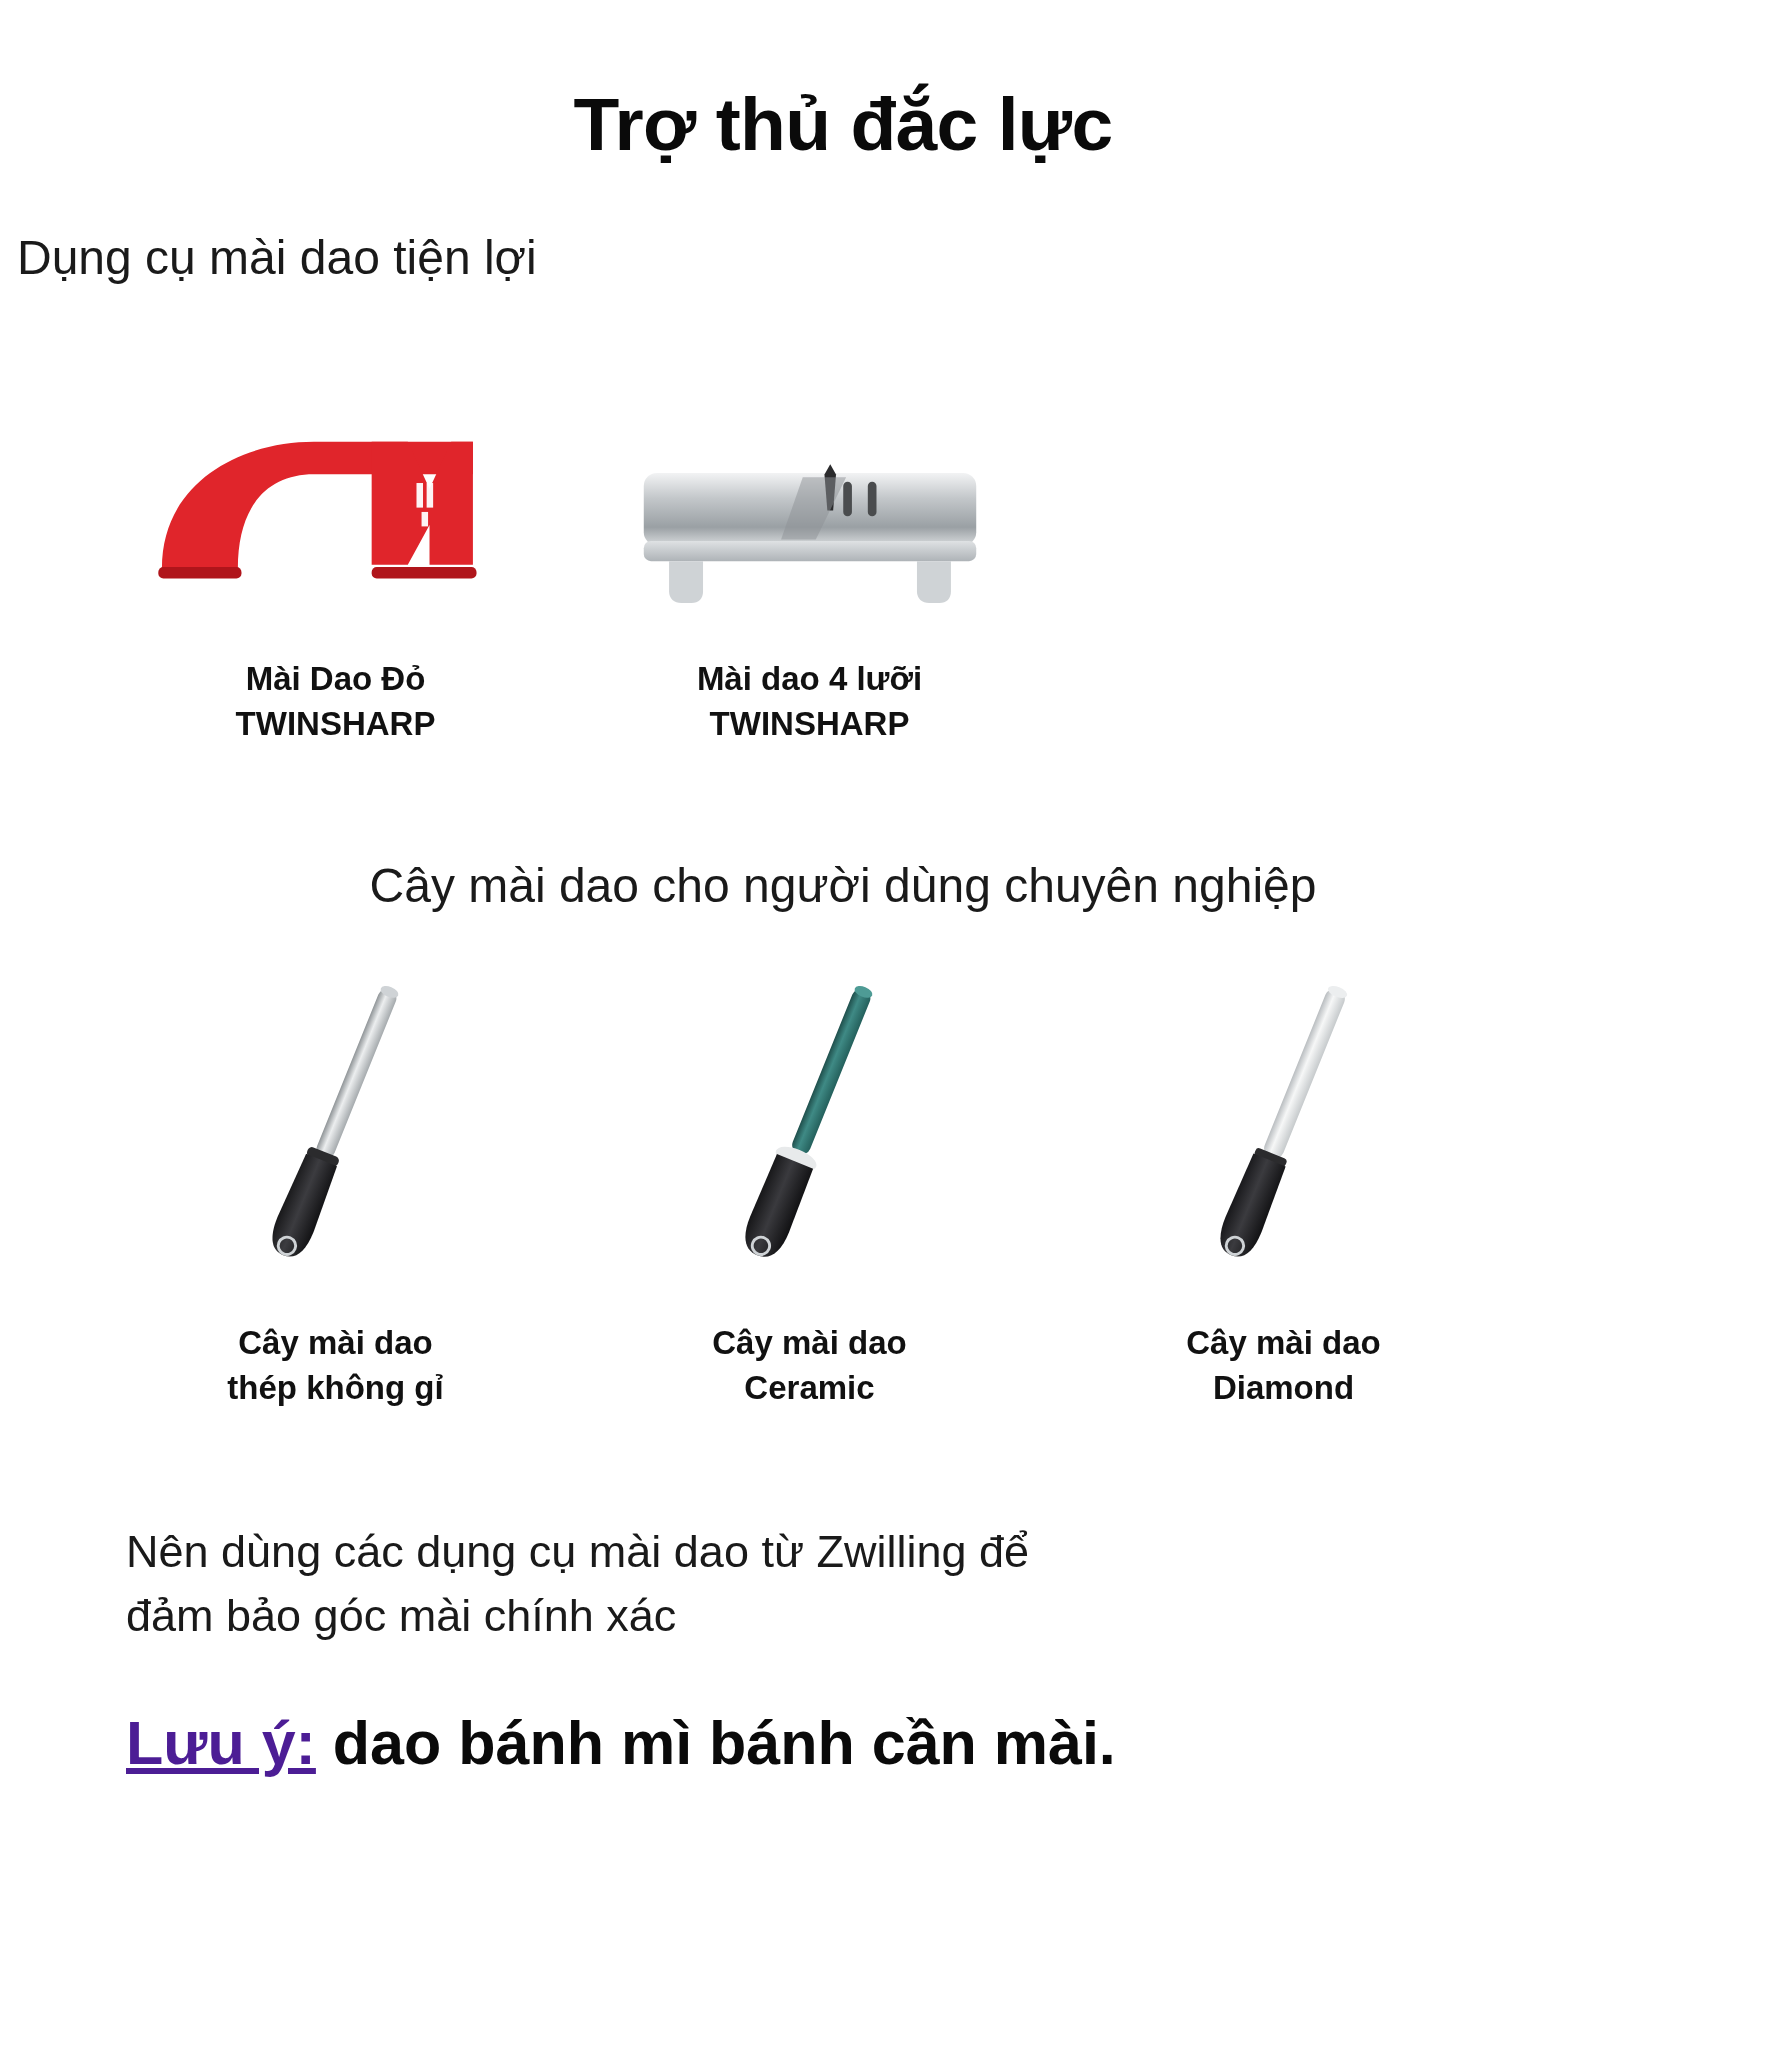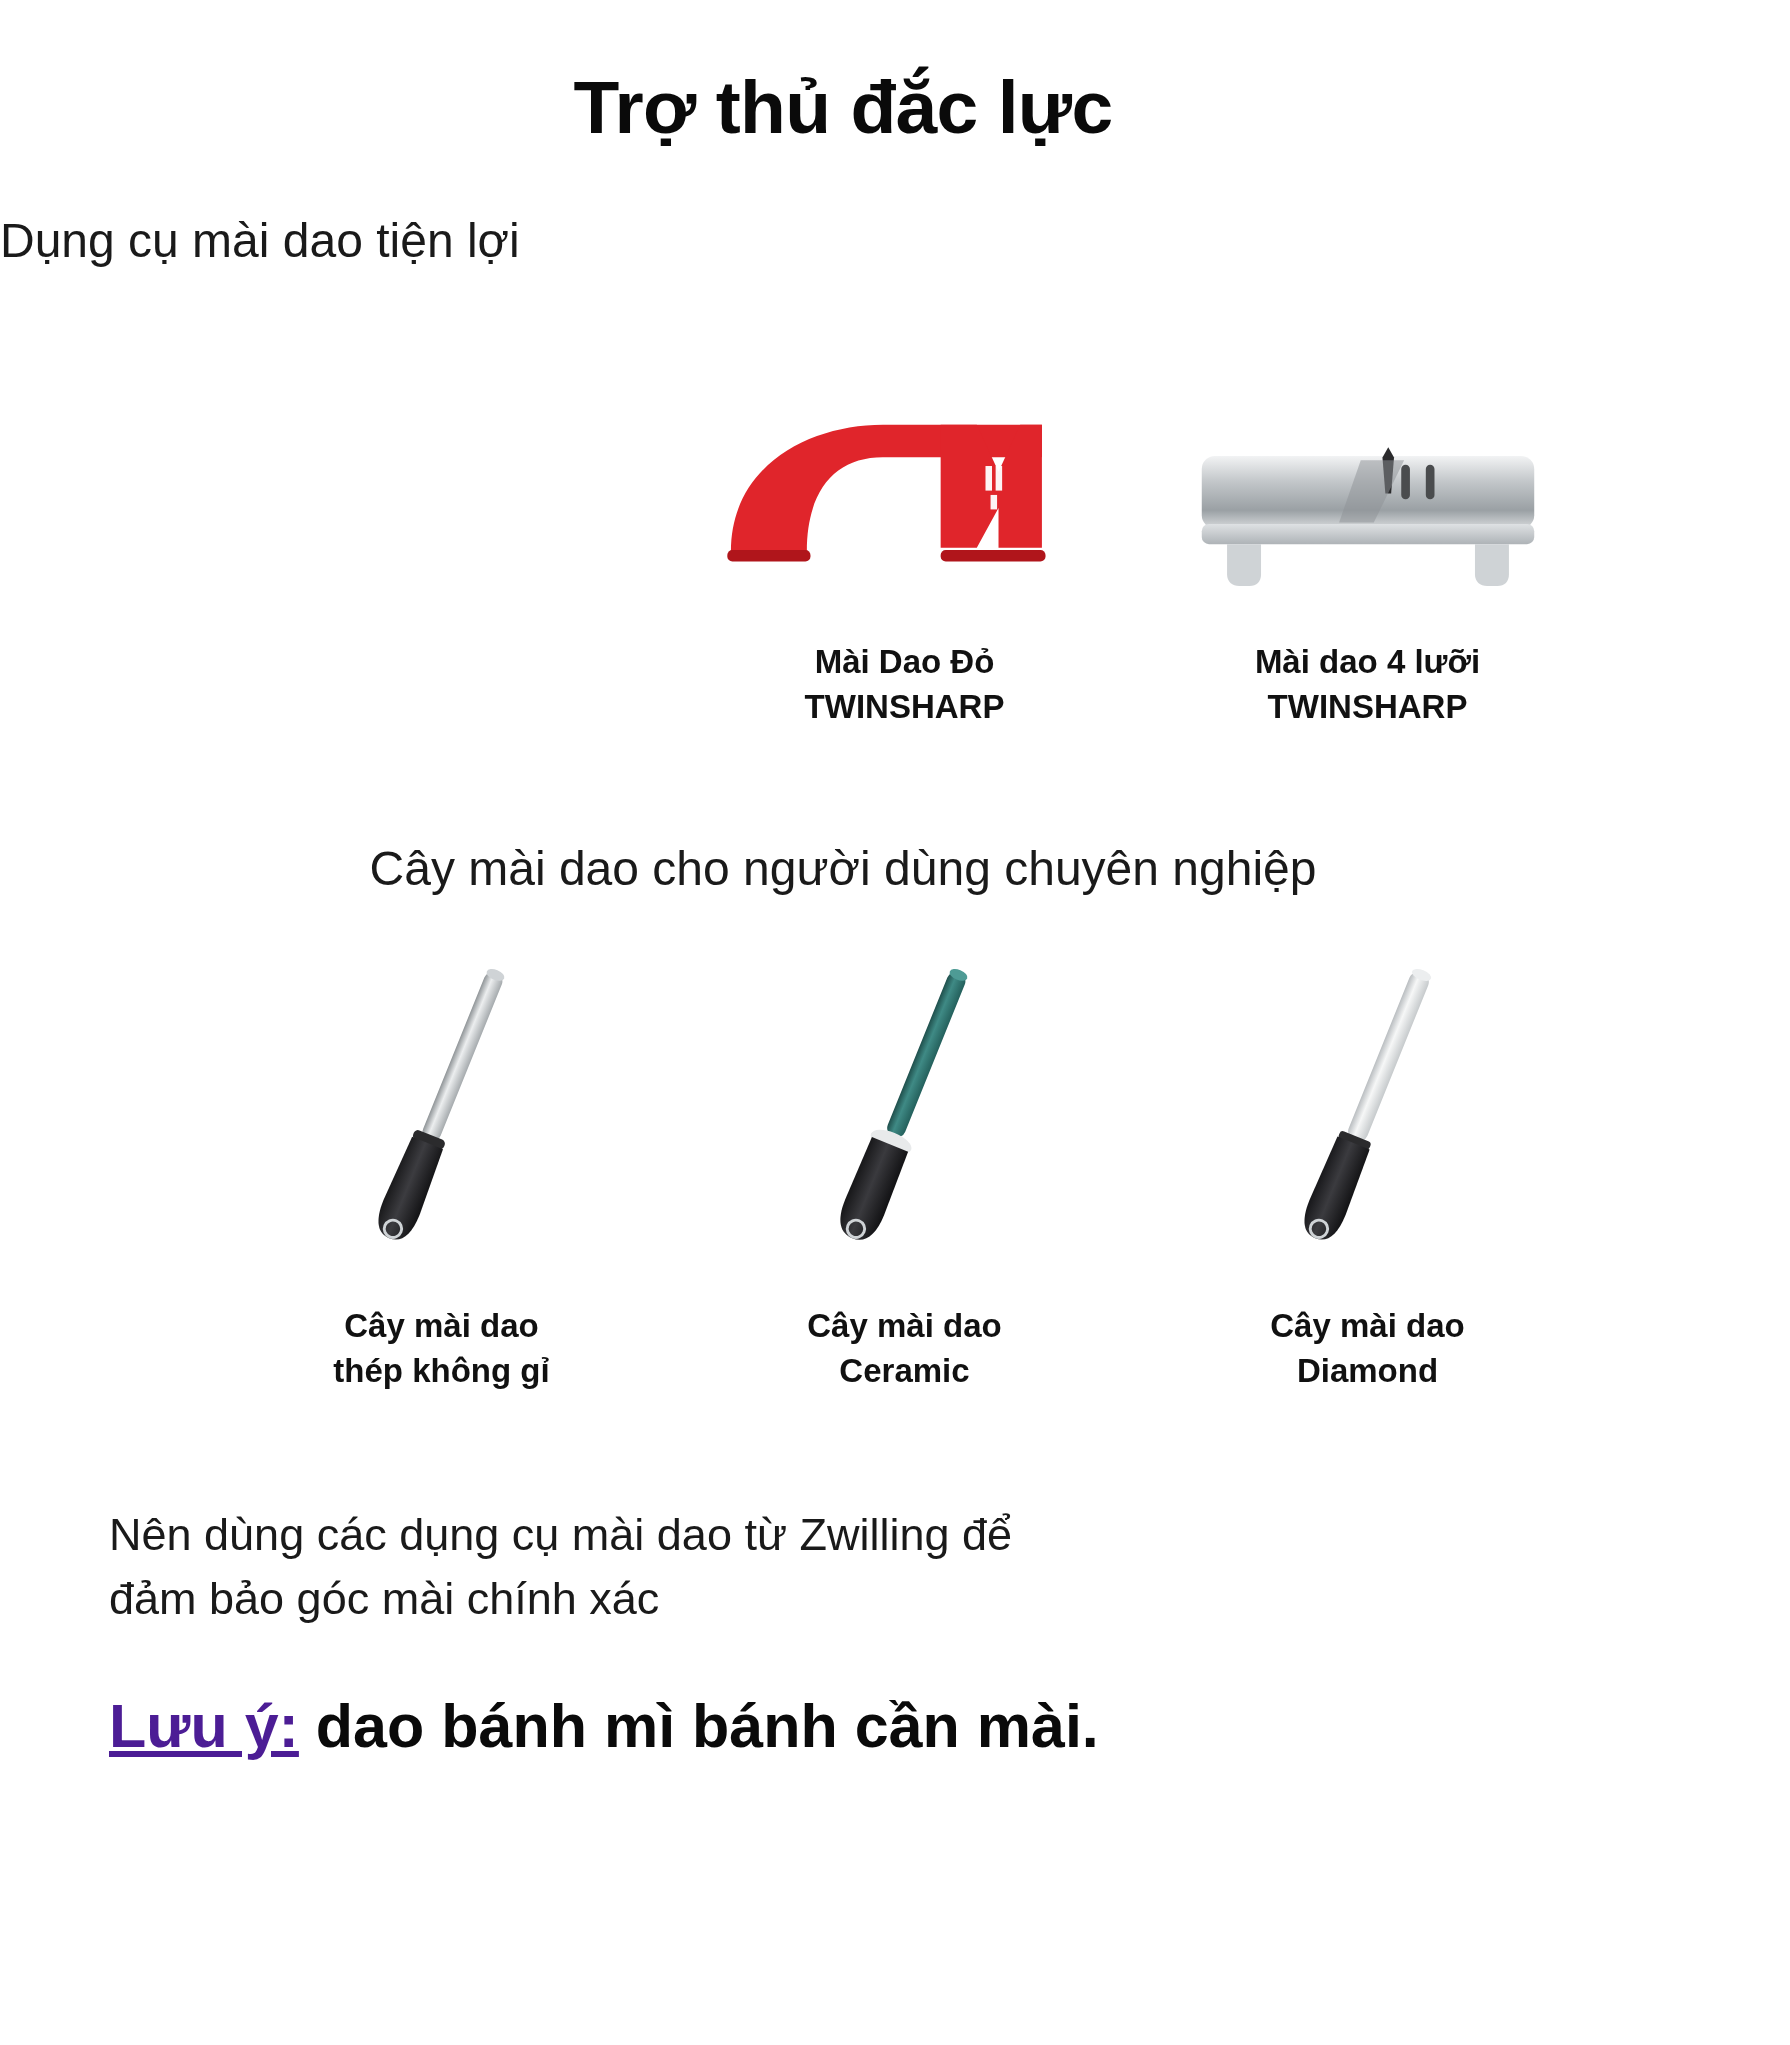--- a/index.html
+++ b/index.html
@@ -12,21 +12,21 @@
     height: 2046px;
     font-family: "Liberation Sans", sans-serif;
     color: #101010;
     overflow: hidden;
   }
   .page {
     position: relative;
     width: 1686px;
     height: 2046px;
     box-sizing: border-box;
-    padding: 0;
+    padding: 17px;
   }
 
   
   .headline {
     text-align: center;
     font-weight: bold;
     font-size: 75px;
     line-height: 1.22;
     letter-spacing: -0.7px;
     color: #0a0a0a;
@@ -39,25 +39,26 @@
   .subhead {
     font-size: 48px;
     line-height: 1.3;
     color: #1a1a1a;
     margin-top: 56px;
   }
 
   
   .grid {
     display: flex;
-    justify-content: flex-end;
+    justify-content: flex-start;
     align-items: flex-end;
     margin-top: 26px;
     padding: 0 87px;
     box-sizing: border-box;
+    gap: 11px;
   }
   .cell {
     width: 463px;
     display: flex;
     flex-direction: column;
     align-items: center;
   }
   .figure {
     height: 304px;
     display: flex;

